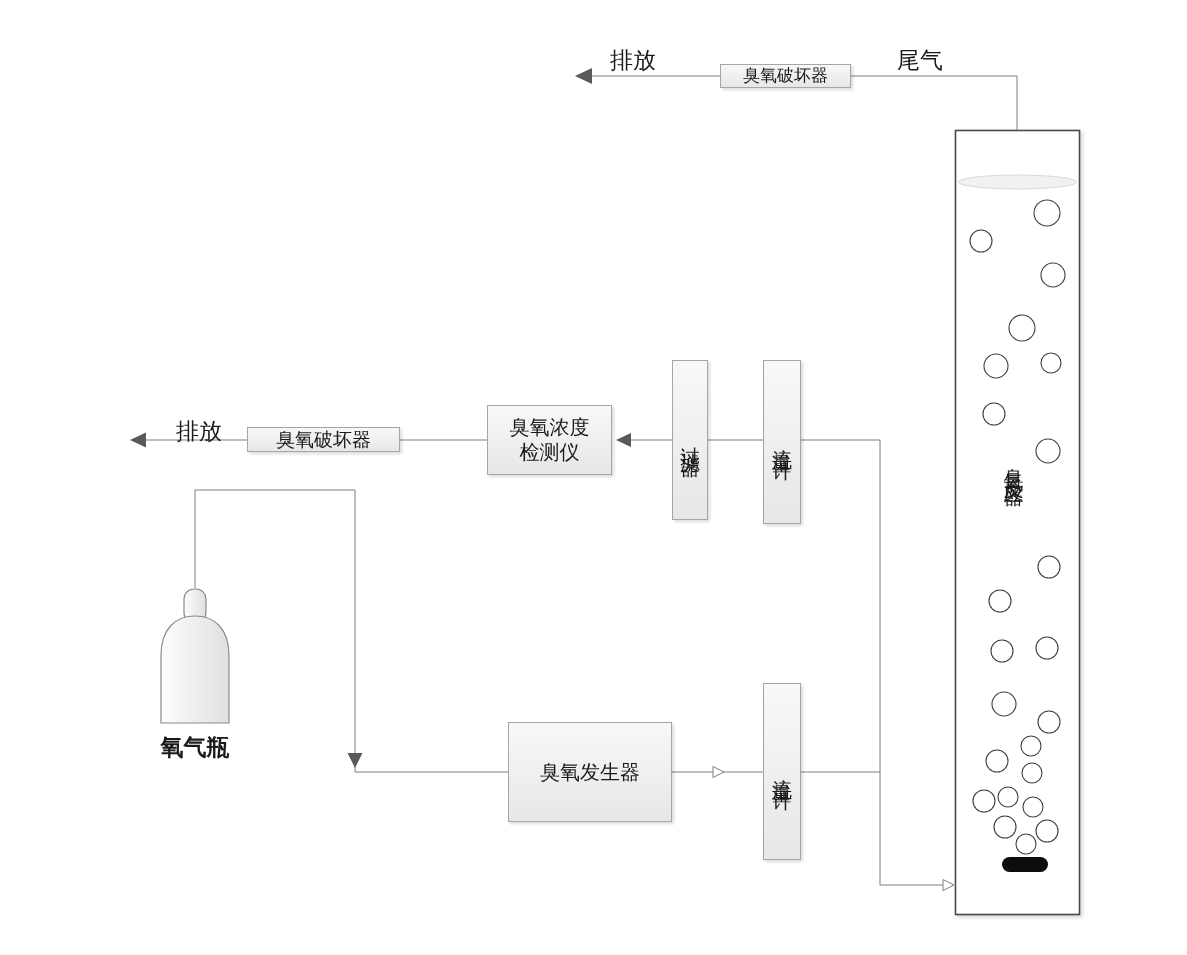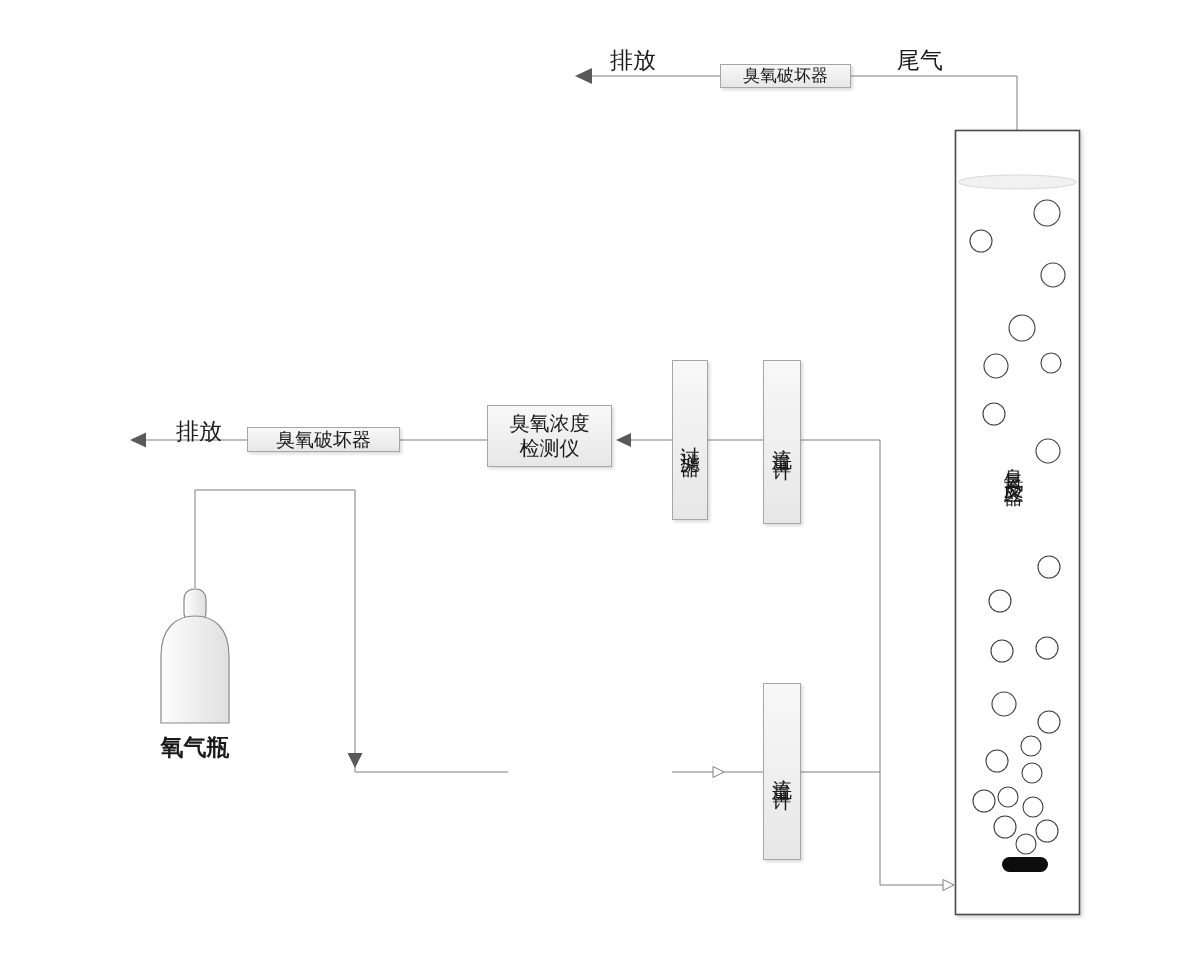--- a/index.html
+++ b/index.html
@@ -111,33 +111,36 @@
   </svg>
 
   <div class="node" style="left:720px; top:64px; width:131px; height:24px; font-size:17px;">
     <span>臭氧破坏器</span>
   </div>
 
   <div class="node" style="left:247px; top:427px; width:153px; height:25px; font-size:19px;">
     <span>臭氧破坏器</span>
   </div>
 
-  <div class="node" style="left:487px; top:405px; width:125px; height:62px; font-size:20px;">
+  <div class="node" style="left:487px; top:405px; width:125px; height:70px; font-size:20px;">
     <span>臭氧浓度</span>
     <span>检测仪</span>
   </div>
 
   <div class="node" style="left:672px; top:360px; width:36px; height:160px; font-size:20px;">
     <span class="vtext">过滤器</span>
   </div>
 
   <div class="node" style="left:763px; top:360px; width:38px; height:164px; font-size:20px;">
     <span class="vtext">流量计</span>
   </div>
 
+  <div class="node" style="left:508px; top:722px; width:164px; height:100px; font-size:20px;">
+    <span>臭氧发生器</span>
+  </div>
 
   <div class="node" style="left:763px; top:683px; width:38px; height:177px; font-size:20px;">
     <span class="vtext">流量计</span>
   </div>
 
   <div class="lbl" style="left:610px; top:45px;">排放</div>
 
   <div class="lbl" style="left:897px; top:45px;">尾气</div>
 
   <div class="lbl" style="left:176px; top:416px;">排放</div>

